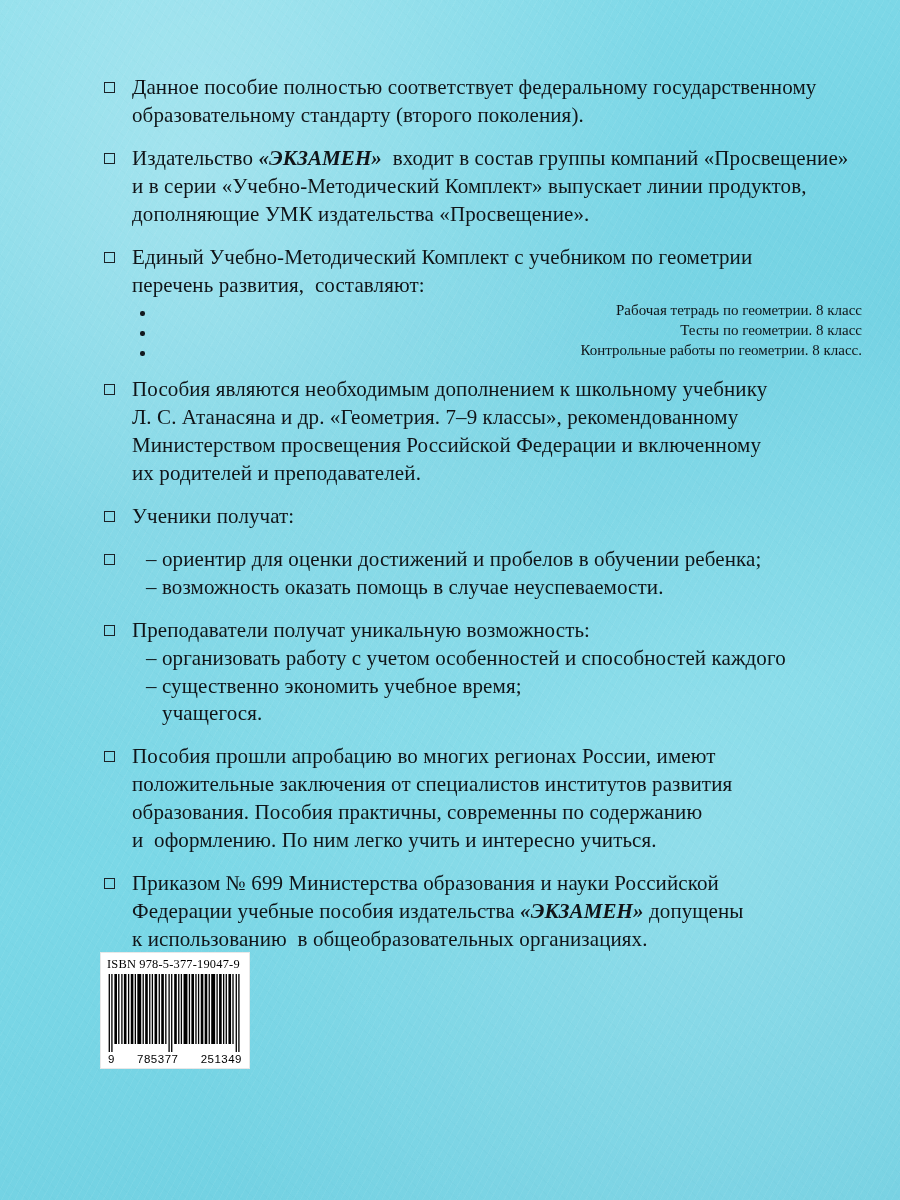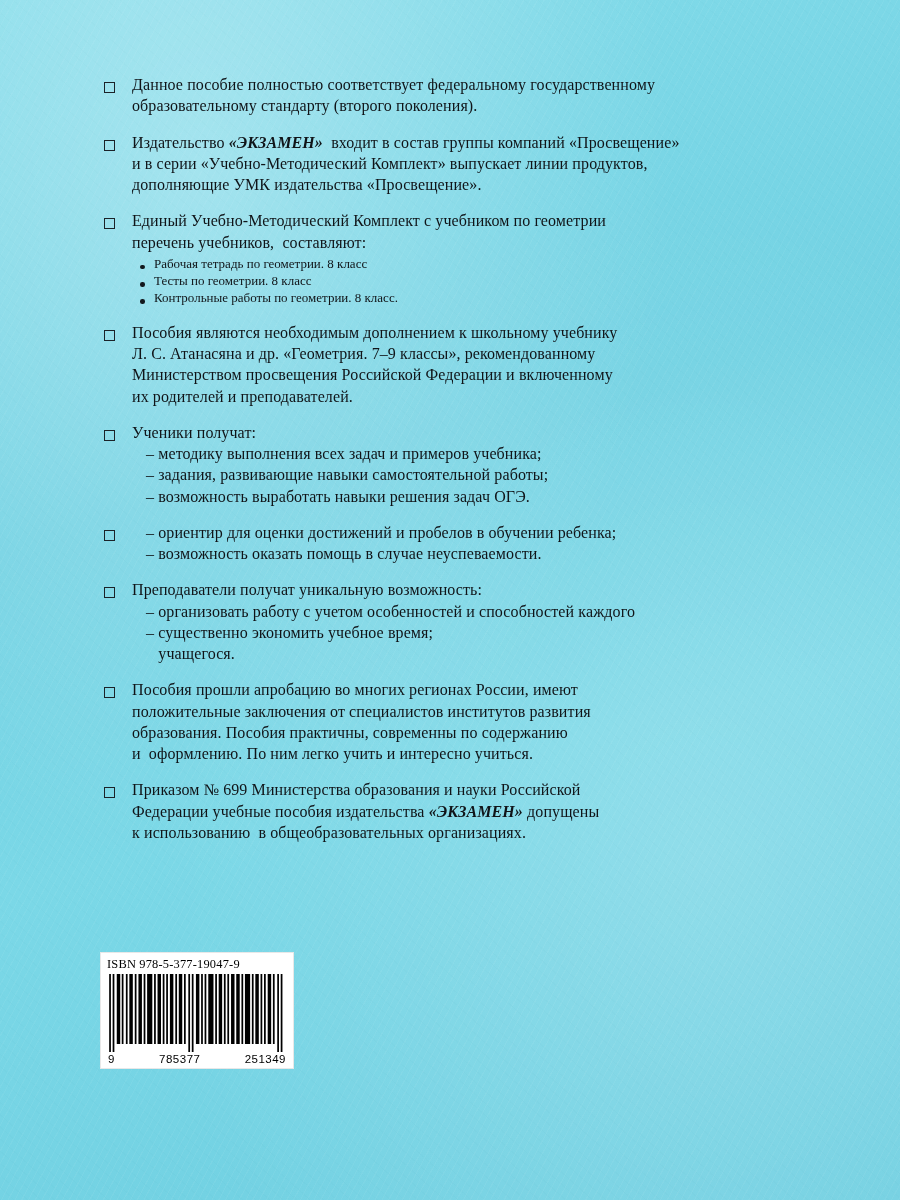--- a/index.html
+++ b/index.html
@@ -46,56 +46,57 @@
   .sq-bullet {
     position: absolute;
     left: 4px;
     top: 8px;
     width: 9px;
     height: 9px;
     border: 1.6px solid #1b2228;
     background: transparent;
   }
   .line {
-    font-size: 16px;
+    font-size: 21px;
     line-height: 1.33;
     letter-spacing: 0.1px;
     white-space: pre-wrap;
   }
   .b { font-weight: normal; }
   .bi { font-weight: bold; font-style: italic; }
   ul.dots {
     list-style: none;
     margin: 2px 0 0 0;
     padding: 0 0 0 22px;
   }
   ul.dots li {
     position: relative;
-    font-size: 13px;
+    font-size: 15px;
     line-height: 1.33;
+    text-align: right;
   }
   ul.dots li::before {
     content: "";
     position: absolute;
     left: -14px;
     top: 10px;
     width: 4.5px;
     height: 4.5px;
     border-radius: 50%;
     background: #12181d;
   }
   .sub {
     padding-left: 14px;
   }
   .sub .line { text-indent: 0; }
   .barcode-wrap {
     position: absolute;
     left: 100px;
     top: 952px;
-    width: 194px;
+    width: 150px;
     background: #ffffff;
     padding: 4px 6px 3px 6px;
     box-sizing: border-box;
     border: 1px solid #e8e8e8;
   }
   .isbn {
     font-family: "Liberation Serif", serif;
     font-size: 12.4px;
     letter-spacing: 0.2px;
     color: #000;
@@ -135,44 +136,39 @@
     <div class="block">
       <span class="sq-bullet"></span>
       <div class="line">Издательство <span class="bi">«ЭКЗАМЕН»</span>&nbsp; входит в состав группы компаний <span class="b">«Просвещение»</span></div>
       <div class="line">и в серии «Учебно-Методический Комплект» выпускает линии продуктов,</div>
       <div class="line">дополняющие УМК издательства <span class="b">«Просвещение».</span></div>
     </div>
 
     <div class="block">
       <span class="sq-bullet"></span>
       <div class="line">Единый Учебно-Методический Комплект с учебником по геометрии</div>
-      <div class="line">перечень учебников,  составляют:</div>
+      <div class="line">перечень развития,  составляют:</div>
       <ul class="dots">
         <li><span class="b">Рабочая тетрадь по геометрии. 8 класс</span></li>
         <li>Тесты по геометрии. 8 класс</li>
         <li>Контрольные работы по геометрии. 8 класс.</li>
       </ul>
     </div>
 
     <div class="block">
       <span class="sq-bullet"></span>
       <div class="line">Пособия являются необходимым дополнением к школьному учебнику</div>
       <div class="line">Л. С. Атанасяна и др. «Геометрия. 7–9 классы», рекомендованному</div>
       <div class="line">Министерством просвещения Российской Федерации и включенному</div>
       <div class="line">их родителей и преподавателей.</div>
     </div>
 
     <div class="block">
       <span class="sq-bullet"></span>
       <div class="line">Ученики получат:</div>
-      <div class="sub">
-        <div class="line">– методику выполнения всех задач и примеров учебника;</div>
-        <div class="line">– задания, развивающие навыки самостоятельной работы;</div>
-        <div class="line">– возможность выработать навыки решения задач ОГЭ.</div>
-      </div>
     </div>
 
     <div class="block">
       <span class="sq-bullet"></span>
       <div class="sub">
         <div class="line">– ориентир для оценки достижений и пробелов в обучении ребенка;</div>
         <div class="line">– возможность оказать помощь в случае неуспеваемости.</div>
       </div>
     </div>
 

